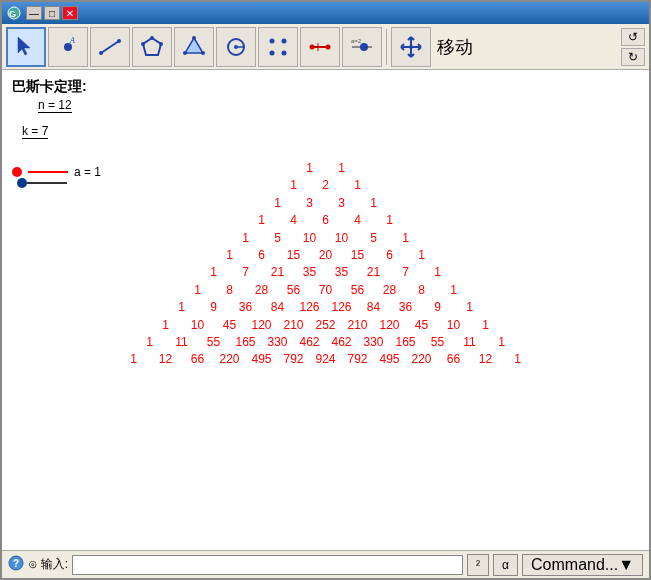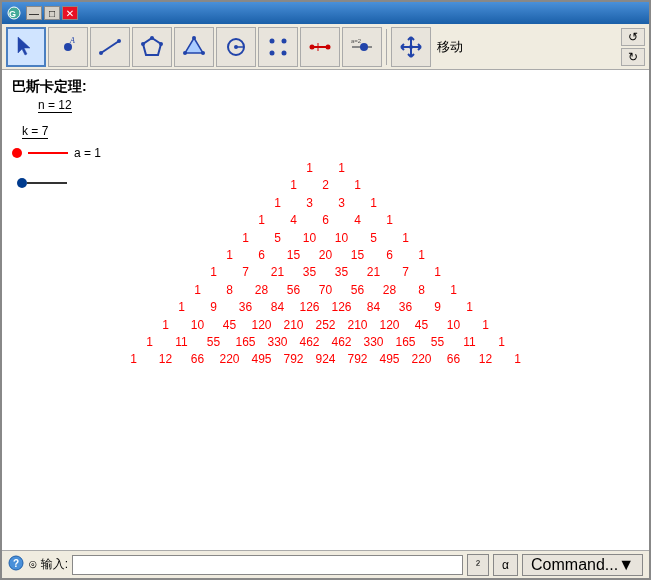--- a/index.html
+++ b/index.html
@@ -62,21 +62,21 @@
       border: 1px solid #aaa;
       display: flex; align-items: center; justify-content: center;
       cursor: pointer;
       font-size: 10px;
       position: relative;
       flex-direction: column;
     }
     .tool-btn.active { border: 2px solid #4a7fc1; background: #d0e4ff; }
     .tool-btn svg { width: 24px; height: 24px; }
     .tool-separator { width: 1px; height: 36px; background: #aaa; margin: 0 2px; }
-    .move-label { font-size: 13px; margin-left: 4px; color: #000; }
+    .move-label { font-size: 18px; margin-left: 4px; color: #000; }
     .undo-area { display: flex; flex-direction: column; gap: 2px; margin-left: 4px; }
     .undo-btn { width: 24px; height: 18px; background: #e8e4dc; border: 1px solid #aaa; display: flex; align-items: center; justify-content: center; cursor: pointer; font-size: 12px; }
     
     
     .main { display: flex; flex: 1; overflow: hidden; }
     
     .canvas-area {
       flex: 1;
       background: white;
       position: relative;
@@ -251,21 +251,21 @@
       <div class="pascal-title" style="top:8px; left:10px;">巴斯卡定理:</div>
 
       <div class="var-line" style="top:28px; left:36px;">
         <span class="underline">n = 12</span>
       </div>
 
       <div class="var-line" style="top:54px; left:20px;">
         <span class="underline">k = 7</span>
       </div>
 
-      <div class="var-line" style="top:76px; left:10px; display:flex; align-items:center; gap:6px;">
+      <div class="var-line" style="top:95px; left:10px; display:flex; align-items:center; gap:6px;">
         <span class="slider-dot"></span>
         <span class="slider-line"></span>
         <span style="color:#000;">a = 1</span>
       </div>
 
       <div class="var-line" style="top:108px; left:15px; display:flex; align-items:center; gap:0;">
         <span class="slider-dot2"></span>
         <span class="slider-line2"></span>
       </div>
 

